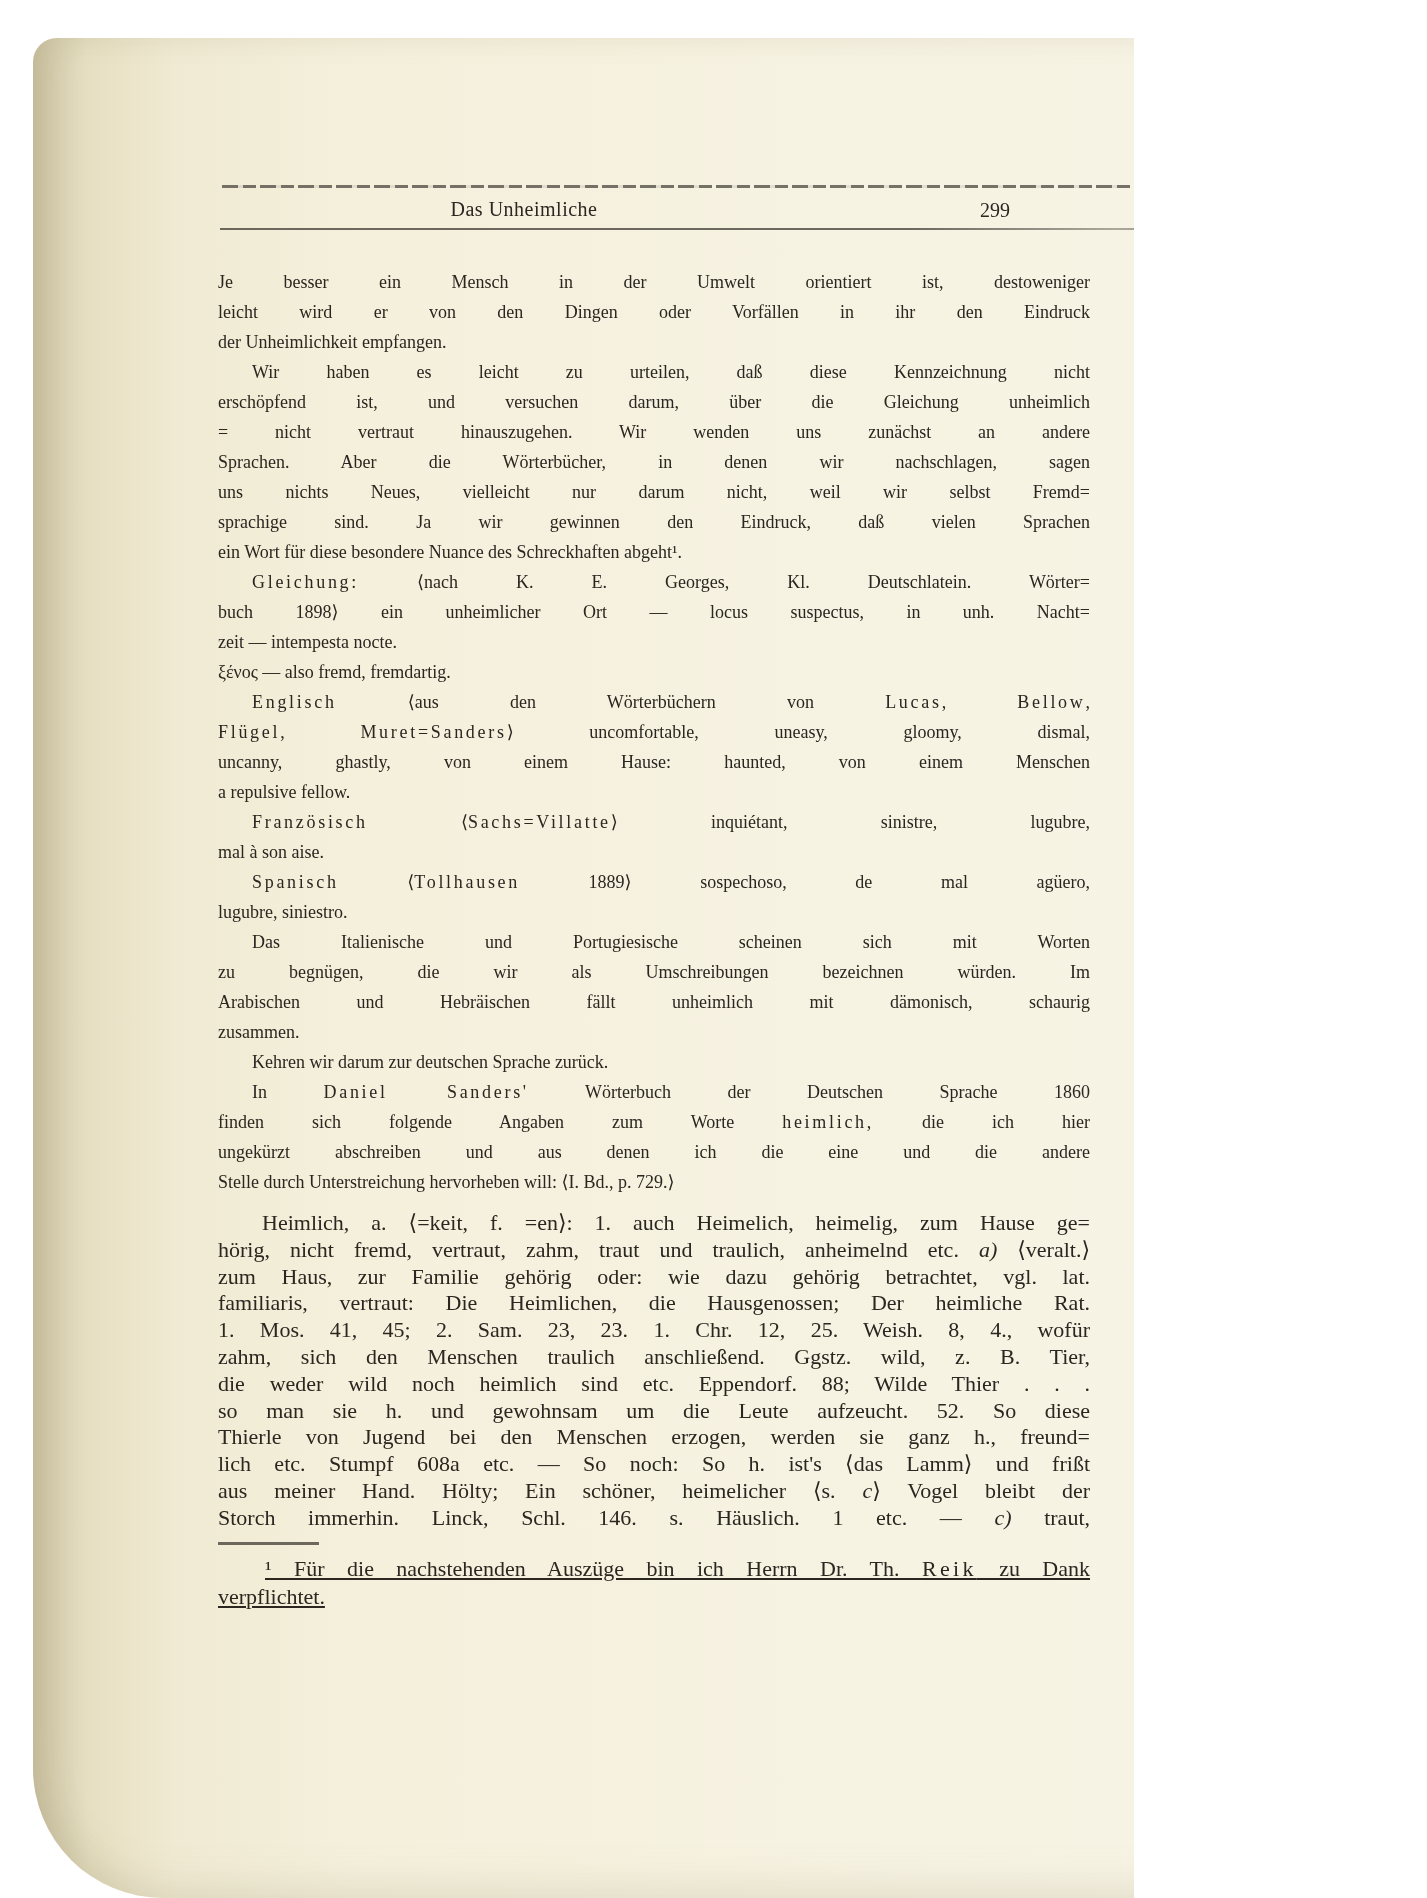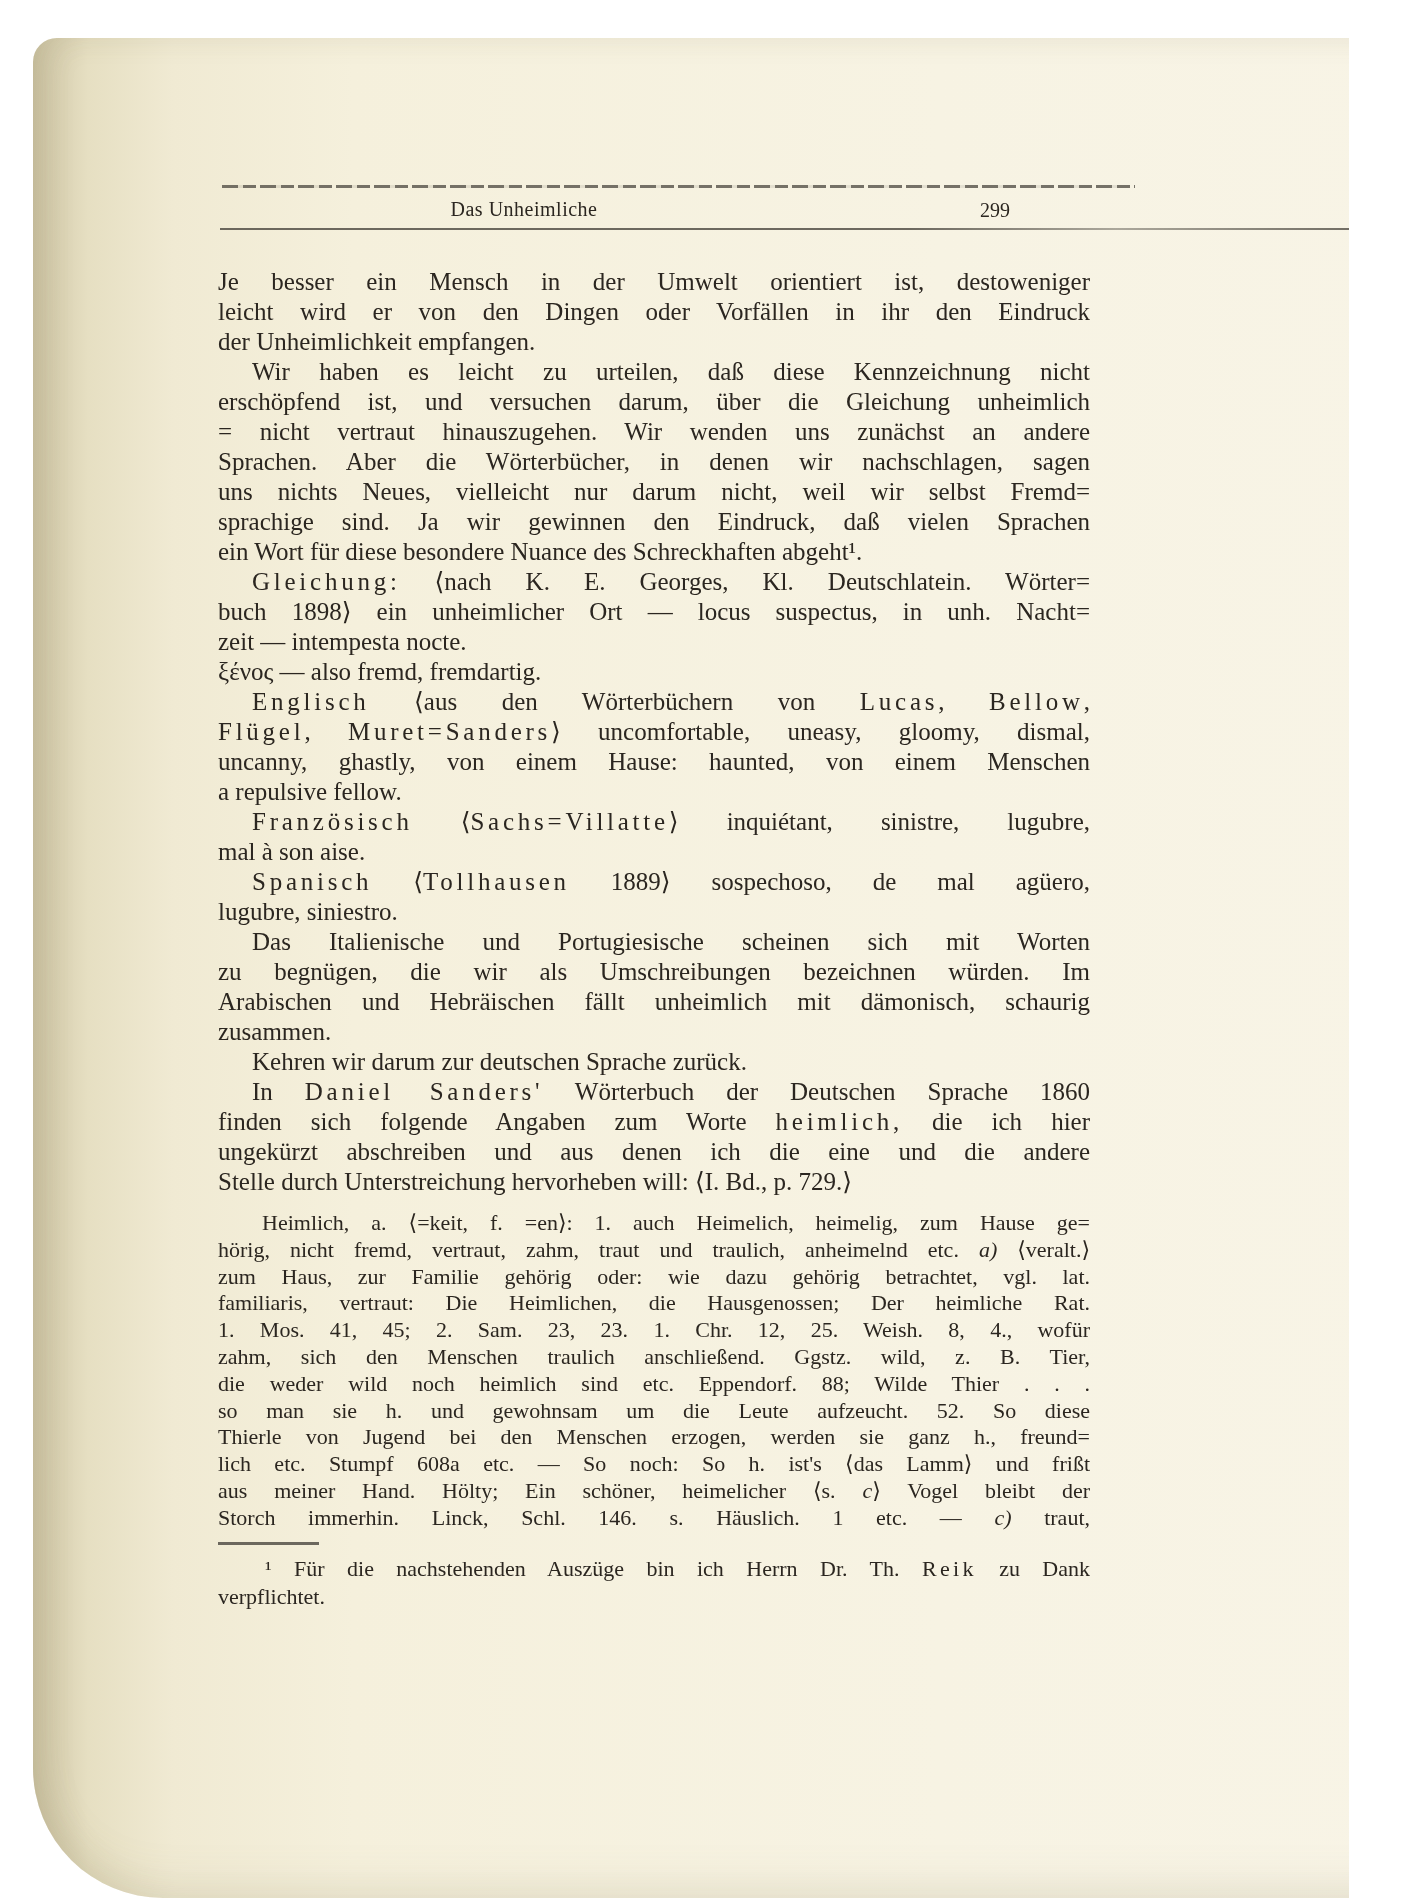--- a/index.html
+++ b/index.html
@@ -1,18 +1,18 @@
 <!DOCTYPE html>
 <html style="--outside: #ffffff; --page_bg: #f5f0dc; --page_edge: #cfc6a6; --text: #2b2620; --rule: #4a463e;"><head>
 <meta charset="utf-8">
 <style>
   html,body{margin:0;padding:0;background:#ffffff;}
   .canvas{
     position:relative;
-    width:1349px;height:1898px;
+    width:1134px;height:1898px;
     background:var(--outside,#ffffff);
     overflow:hidden;
     font-family:"Liberation Serif","DejaVu Serif",serif;
     color:var(--text,#2b2620);
   }
   .page{
     position:absolute;left:33px;top:38px;width:1394px;height:1860px;
     background:linear-gradient(90deg,
       var(--page_edge,#cfc6a6) 0px,
       #e6dfc2 55px,
@@ -38,25 +38,25 @@
     text-align:center;font-size:20px;line-height:26px;letter-spacing:.5px;
   }
   .page-number{
     position:absolute;left:947px;top:159px;width:100px;
     font-size:20px;line-height:26px;
   }
   .text-column{
     position:absolute;left:185px;top:229px;width:872px;
   }
   .para{text-align:justify;}
-  .para.normal{font-size:25px;line-height:30px;}
+  .para.normal{font-size:18px;line-height:30px;}
   .para.small{font-size:22px;line-height:26.8px;}
   .para.small:first-of-type{margin-top:0;}
   .col-small-gap{height:13px;}
-  .para.footnote{font-size:22px;line-height:28px;margin-top:10px;}
+  .para.footnote{font-size:22px;line-height:28px;margin-top:10px;text-decoration:underline;}
   .line{text-align:justify;text-align-last:justify;white-space:normal;}
   .line.last{text-align-last:left;}
   .para.normal .line.first{text-indent:34px;}
   .para.small .line.first{text-indent:44px;}
   .para.footnote .line.first{text-indent:47px;}
   .sp{letter-spacing:.15em;}
   .it{font-style:italic;}
   .footnote-rule{
     width:101px;height:3px;margin-top:10px;
     background:var(--rule,#4a463e);opacity:.8;

